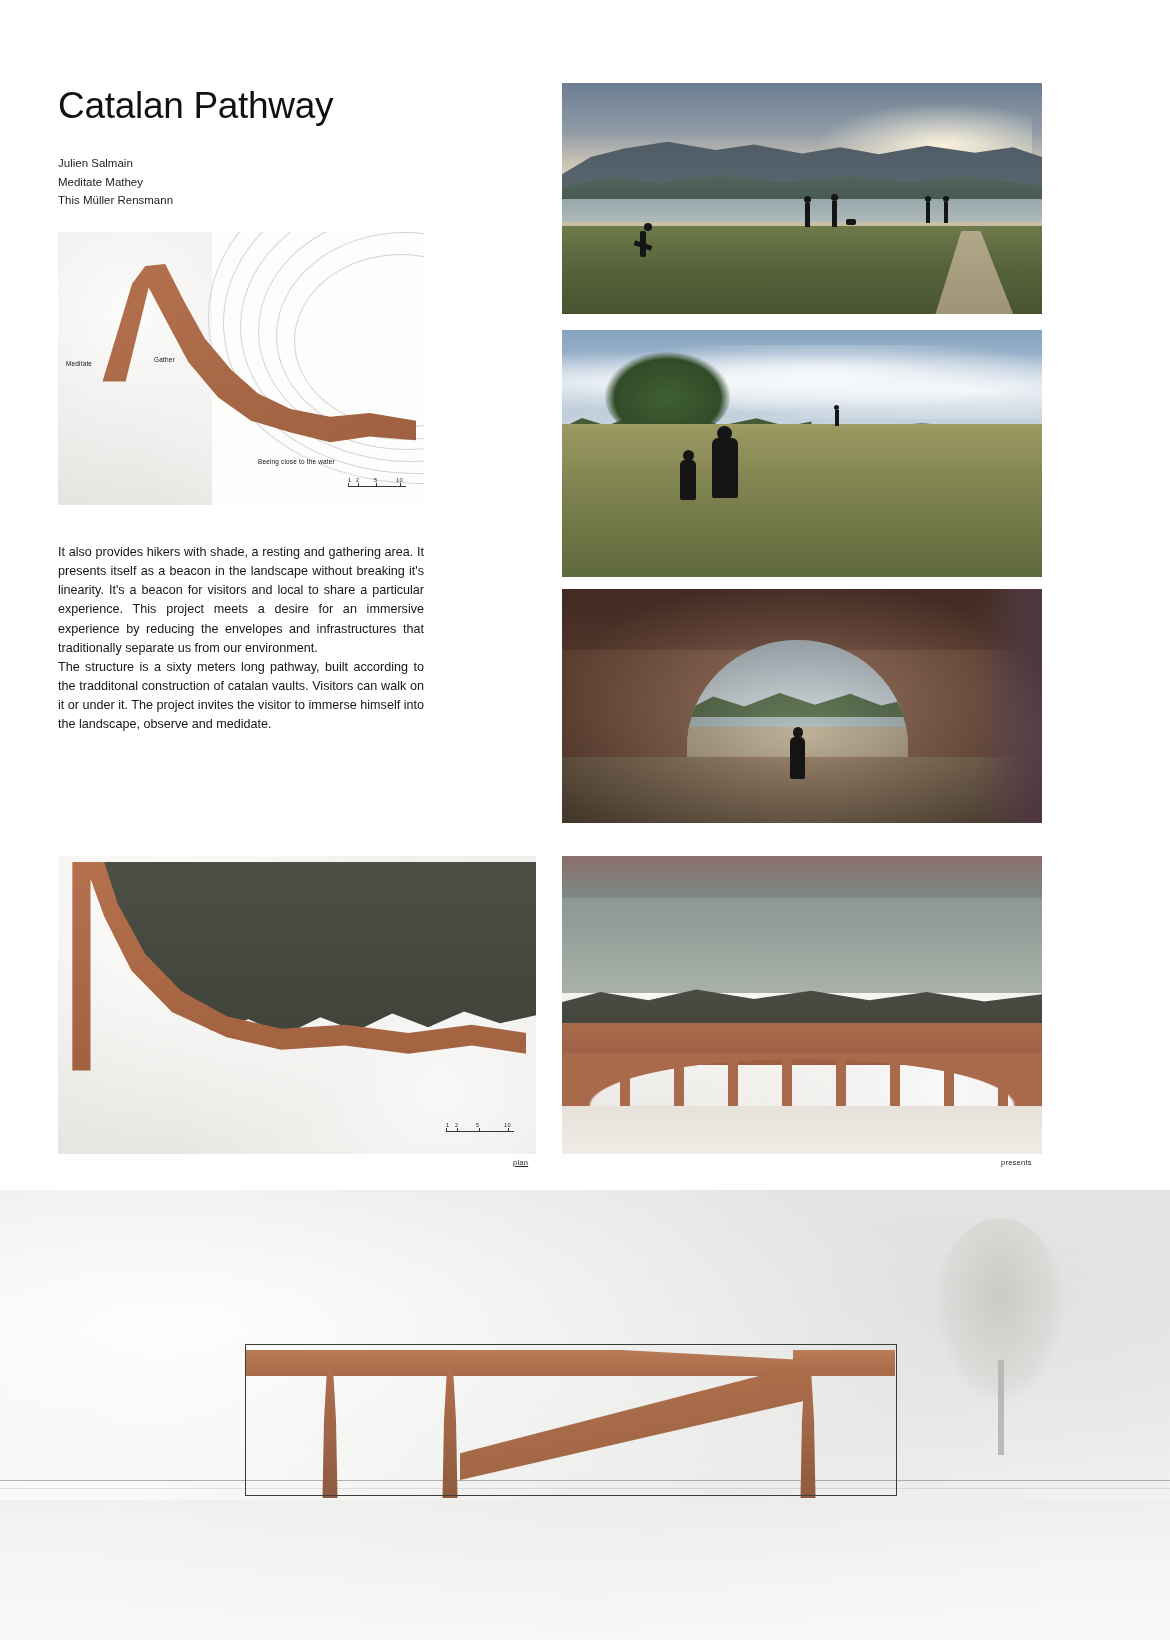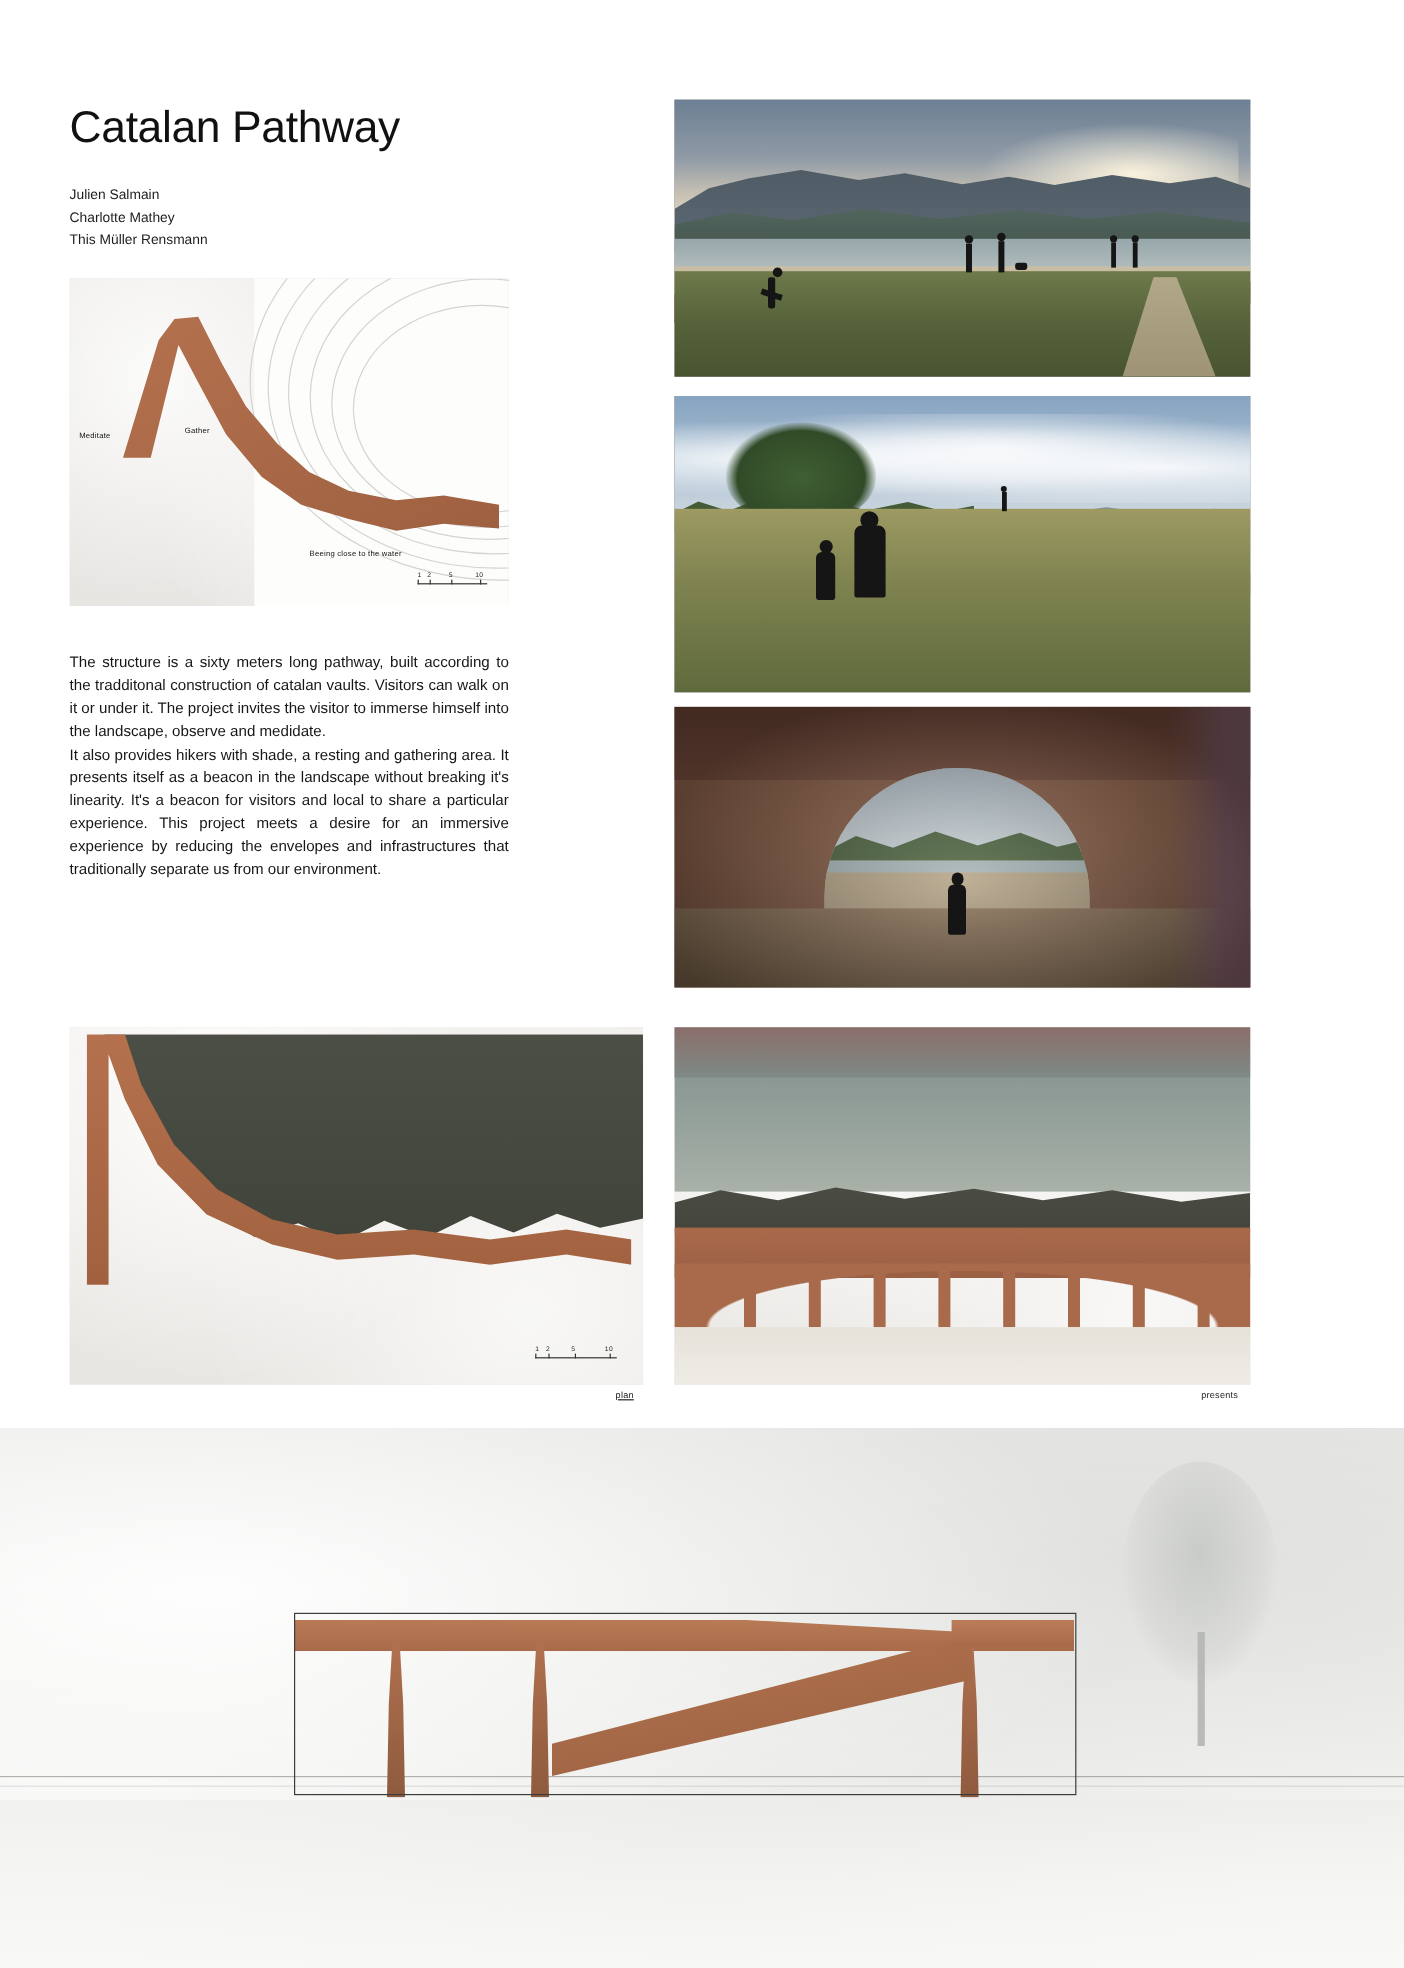--- a/index.html
+++ b/index.html
@@ -386,21 +386,21 @@
 </style>
 </head>
 <body>
 
 <div class="page">
 
   <div class="title">Catalan Pathway</div>
 
   <div class="authors">
     <div>Julien Salmain</div>
-    <div>Charlotte Mathey</div>
+    <div>Meditate Mathey</div>
     <div>This Müller Rensmann</div>
   </div>
 
   <div class="diagram-top">
     <div class="paper"></div>
     <div class="whitefield"></div>
 
     <div class="contour" style="left:150px;top:-80px;width:420px;height:330px;"></div>
     <div class="contour" style="left:165px;top:-60px;width:380px;height:300px;"></div>
     <div class="contour" style="left:182px;top:-40px;width:340px;height:268px;"></div>
@@ -423,22 +423,22 @@
       <span style="position:absolute;left:48px;top:0;">10</span>
       <span class="rule"></span>
       <span class="tick" style="left:0;"></span>
       <span class="tick" style="left:10px;"></span>
       <span class="tick" style="left:28px;"></span>
       <span class="tick" style="left:52px;"></span>
     </div>
   </div>
 
   <div class="body-text">
+    <p>It also provides hikers with shade, a resting and gathering area. It presents itself as a beacon in the landscape without breaking it's linearity. It's a beacon for visitors and local to share a particular experience. This project   meets a desire for an immersive experience by reducing the envelopes and infrastructures that traditionally separate us from our environment.</p>
     <p>The structure is a sixty  meters long pathway, built according to the tradditonal construction of catalan vaults. Visitors can walk on it or under it. The project invites the visitor to immerse himself   into the landscape, observe and medidate.</p>
-    <p>It also provides hikers with shade, a resting and gathering area. It presents itself as a beacon in the landscape without breaking it's linearity. It's a beacon for visitors and local to share a particular experience. This project   meets a desire for an immersive experience by reducing the envelopes and infrastructures that traditionally separate us from our environment.</p>
   </div>
 
   <div class="photo ph1">
     <div class="sky"></div>
     <div class="cloud"></div>
     <div class="mtn-far"></div>
     <div class="mtn-near"></div>
     <div class="water"></div>
     <div class="shore"></div>
     <div class="path"></div>

